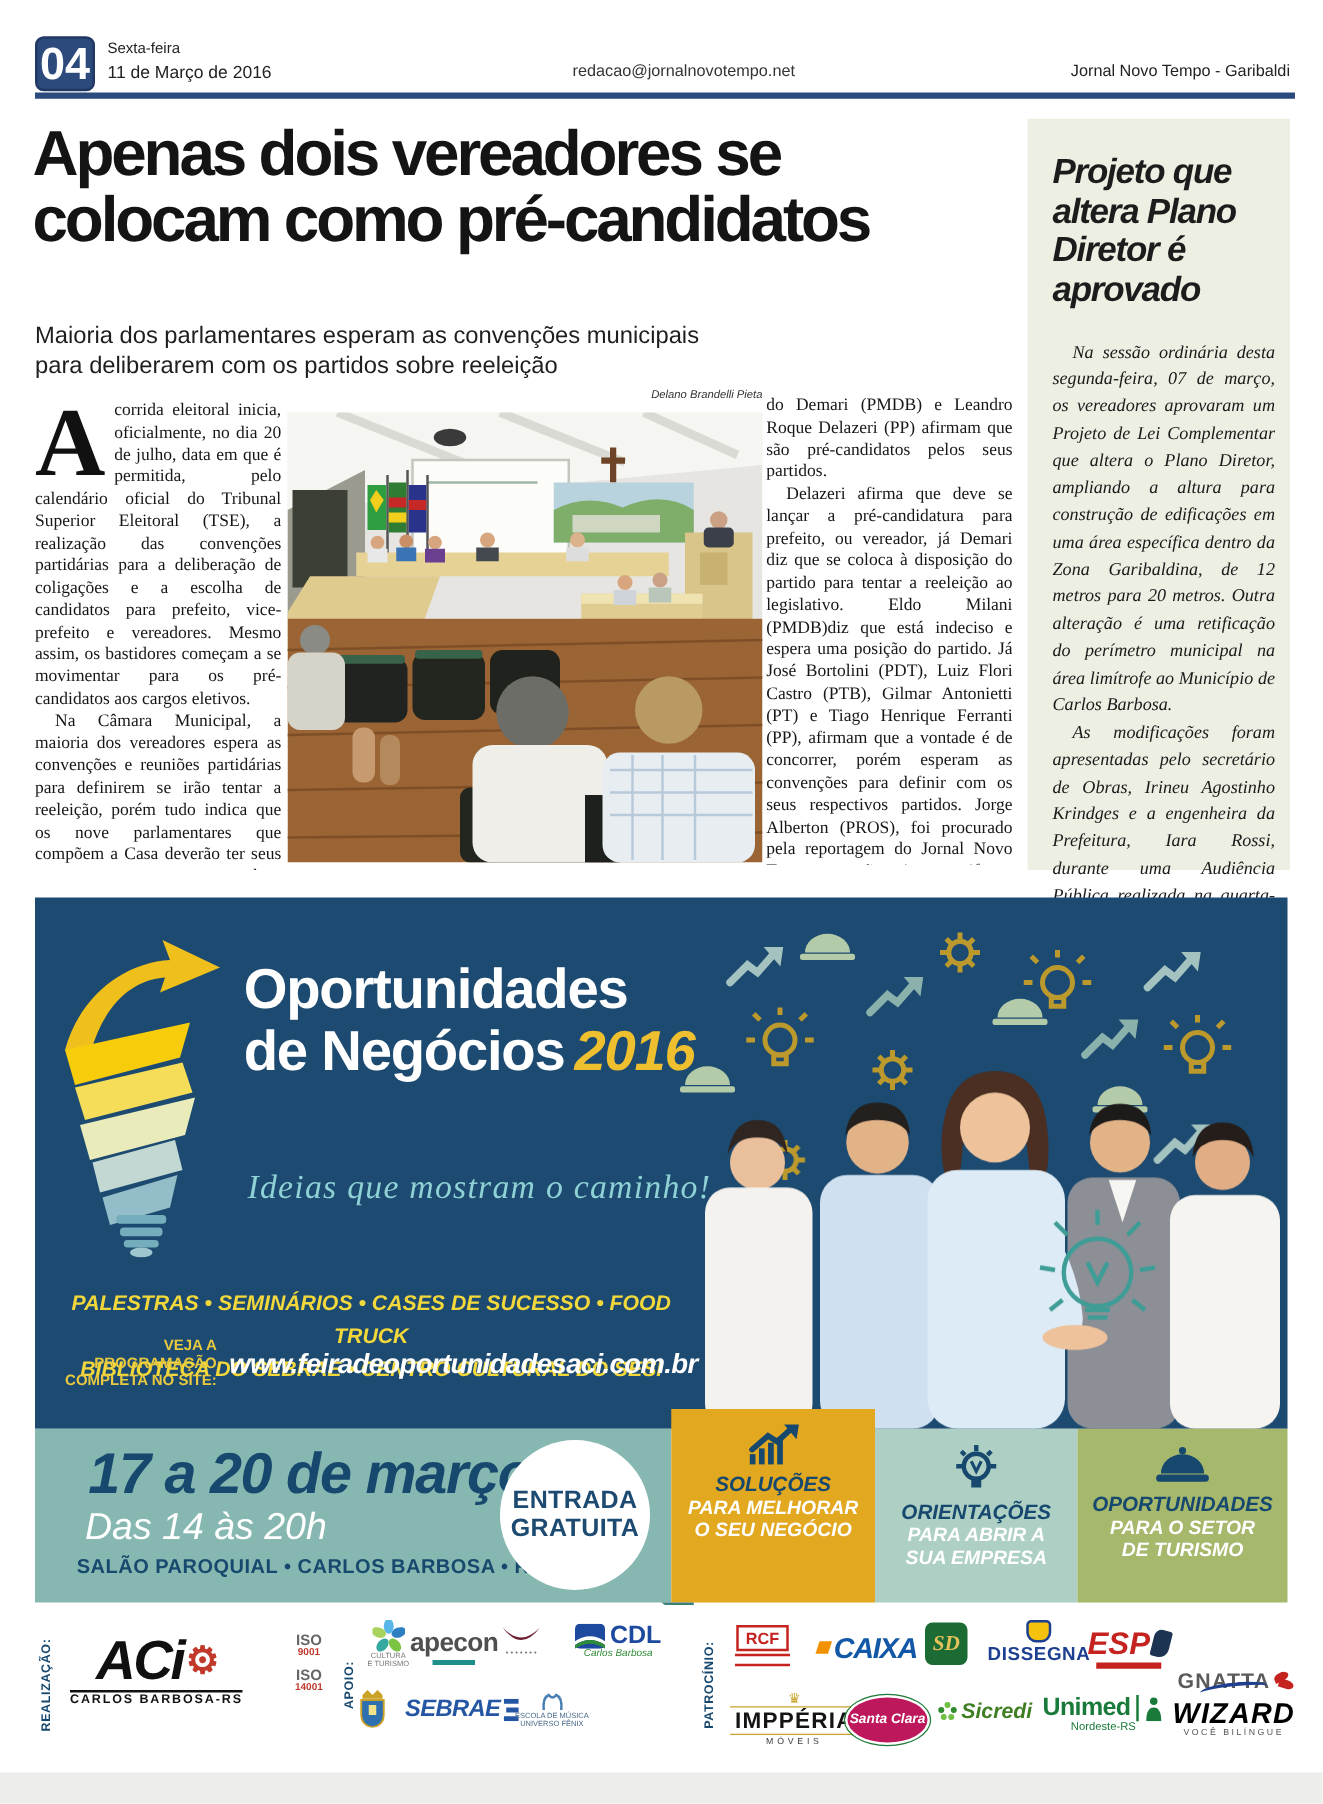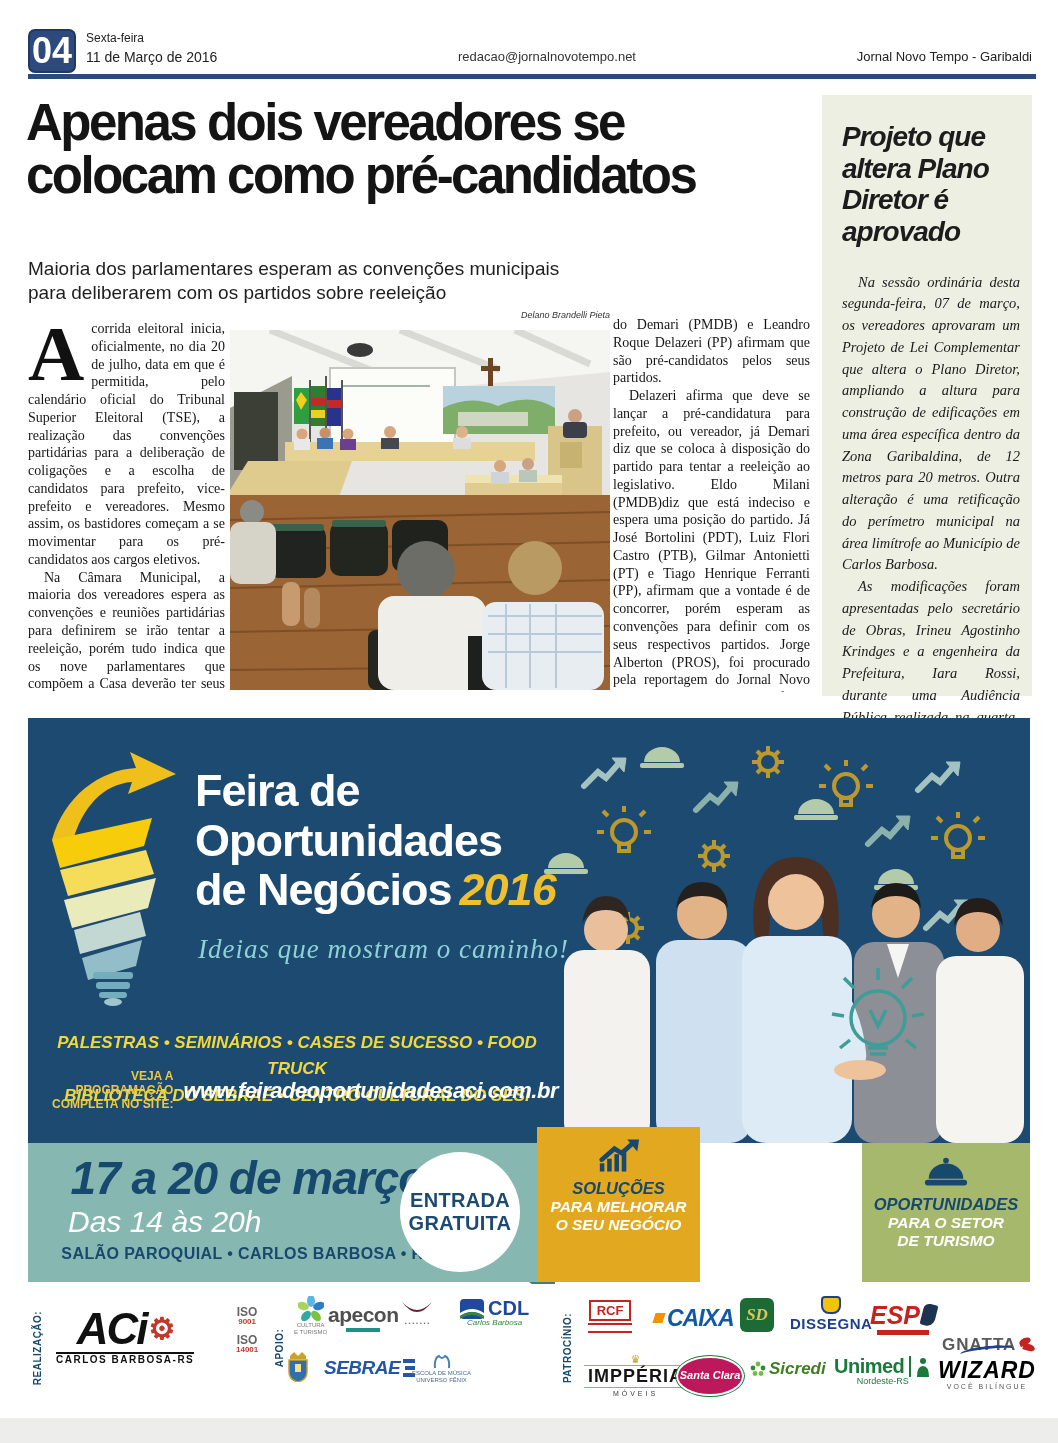--- a/index.html
+++ b/index.html
@@ -257,21 +257,20 @@
       <polygon points="26,156 118,134 110,164 34,184" fill="#e9ebba"></polygon>
       <polygon points="102,168 36,186 42,210 108,192" fill="#c3d8d2"></polygon>
       <polygon points="44,214 104,196 98,222 50,236" fill="#93bdc8"></polygon>
       <rect x="55" y="228" width="40" height="7" rx="3" fill="#74aebc"></rect>
       <rect x="58" y="238" width="34" height="7" rx="3" fill="#74aebc"></rect>
       <rect x="61" y="248" width="28" height="6" rx="3" fill="#74aebc"></rect>
       <ellipse cx="75" cy="258" rx="9" ry="4" fill="#9fc6cf"></ellipse>
     </svg>
 
     <div class="ad-title">
-      <div>Feira de</div>
       <div>Oportunidades</div>
       <div><span>de Negócios</span><span class="ad-year">2016</span></div>
     </div>
     <div class="ad-tagline">Ideias que mostram o caminho!</div>
 
     <div class="ad-topics">
       <div>PALESTRAS  •  SEMINÁRIOS  •  CASES DE SUCESSO  •  FOOD TRUCK</div>
       <div>BIBLIOTECA DO SEBRAE  •  CENTRO CULTURAL DO SESI</div>
     </div>
 
@@ -394,20 +393,35 @@
         <rect x="10" y="21" width="5" height="14" fill="#17486e"></rect>
       <rect x="18" y="16" width="5" height="19" fill="#17486e"></rect>
         <rect x="26" y="11" width="5" height="24" fill="#17486e"></rect>
       <polyline points="4,22 18,10 26,15 38,4" fill="none" stroke="#17486e" stroke-width="5" stroke-linecap="round"></polyline>
       <polygon points="32,0 45,0 43,13" fill="#17486e"></polygon>
     </svg>
     <div class="box-title">SOLUÇÕES</div>
     <div class="box-line">PARA MELHORAR</div>
     <div class="box-line">O SEU NEGÓCIO</div>
   </div>
+  <div class="ad-box box2">
+    <svg width="40" height="40" viewBox="0 0 40 40">
+      <circle cx="20" cy="18" r="10" fill="none" stroke="#17486e" stroke-width="3.5"></circle>
+      <rect x="16" y="29" width="8" height="6" fill="#17486e"></rect>
+      <path d="M16,14 l4,8 l4,-8" fill="none" stroke="#17486e" stroke-width="2.5"></path>
+      <line x1="20" y1="1" x2="20" y2="6" stroke="#17486e" stroke-width="3.5"></line>
+      <line x1="4" y1="18" x2="9" y2="18" stroke="#17486e" stroke-width="3.5"></line>
+      <line x1="31" y1="18" x2="36" y2="18" stroke="#17486e" stroke-width="3.5"></line>
+      <line x1="8" y1="6" x2="11" y2="9" stroke="#17486e" stroke-width="3.5"></line>
+      <line x1="32" y1="6" x2="29" y2="9" stroke="#17486e" stroke-width="3.5"></line>
+    </svg>
+    <div class="box-title">ORIENTAÇÕES</div>
+    <div class="box-line">PARA ABRIR A</div>
+    <div class="box-line">SUA EMPRESA</div>
+  </div>
   <div class="ad-box box3">
     <svg width="46" height="34" viewBox="0 0 48 34">
       <path d="M6,24 a18,16 0 0 1 36,0 Z" fill="#17486e"></path>
       <rect x="21" y="2" width="6" height="6" rx="3" fill="#17486e"></rect>
       <rect x="2" y="25" width="44" height="6" rx="3" fill="#17486e"></rect>
     </svg>
     <div class="box-title">OPORTUNIDADES</div>
     <div class="box-line">PARA O SETOR</div>
     <div class="box-line">DE TURISMO</div>
   </div>

